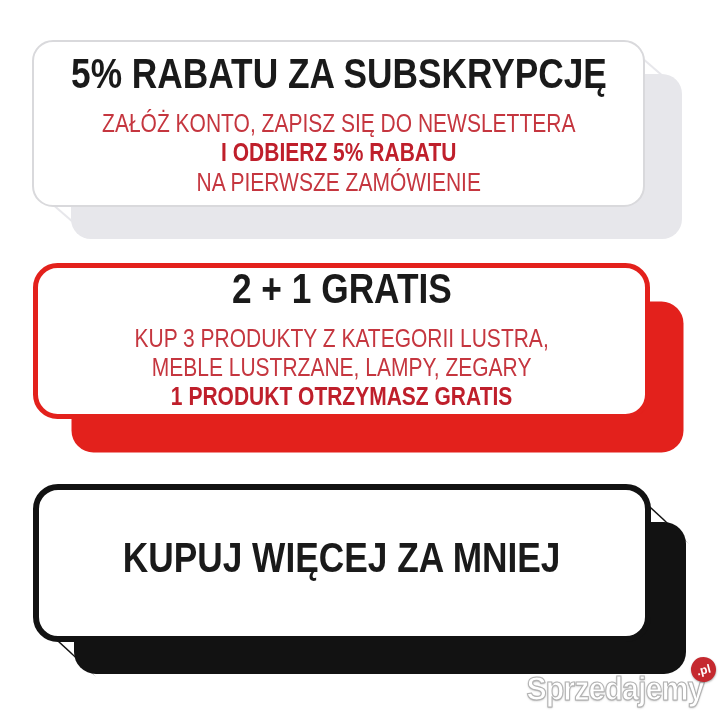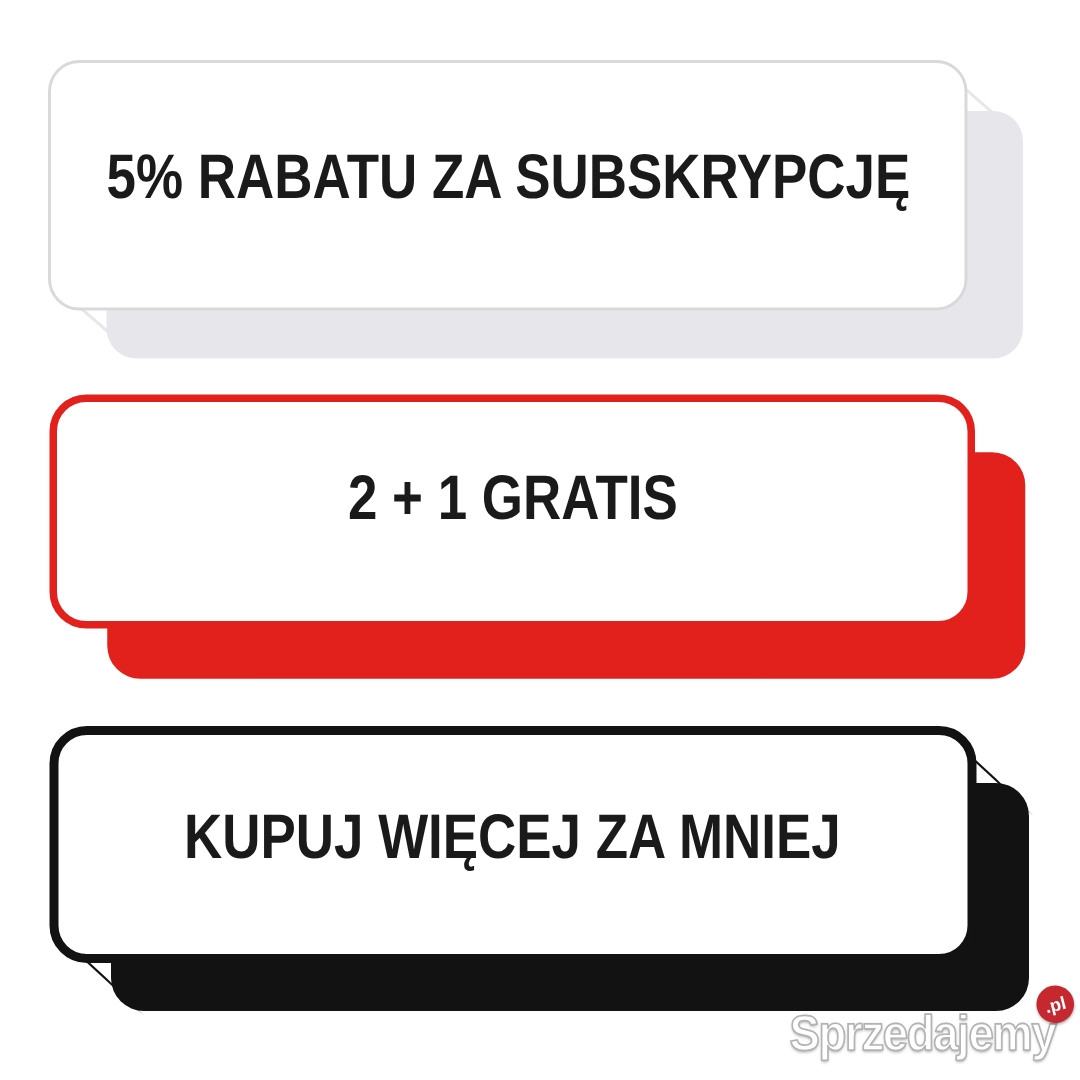--- a/index.html
+++ b/index.html
@@ -43,30 +43,40 @@
 <div class="canvas">
 
   <svg class="card-svg" style="left:30px;top:38px;" width="690" height="212" viewBox="0 0 690 212">
     <polygon points="594,3 614,23 652,56 632,36" fill="#e7e7eb"></polygon>
     <polygon points="3,148 23,168 61,201 41,181" fill="#e7e7eb"></polygon>
     <rect x="41" y="36" width="611" height="165" rx="20" fill="#e7e7eb"></rect>
     <rect x="3" y="3" width="611" height="165" rx="20" fill="#ffffff" stroke-width="2" stroke="#d9d9dc"></rect>
   </svg>
   <div class="card-text" style="left:35px;top:44px;width:607px;height:161px;">
     <div class="promo-title" style="color: rgb(26, 26, 26);">5% RABATU ZA SUBSKRYPCJĘ</div>
+    <div>
+        <div class="line"><span style="color: rgb(197, 54, 63);">ZAŁÓŻ KONTO, ZAPISZ SIĘ DO NEWSLETTERA</span></div>
+        <div class="line"><span style="color: rgb(191, 31, 43); font-weight: 700;">I ODBIERZ 5% RABATU</span></div>
+        <div class="line"><span style="color: rgb(197, 54, 63);">NA PIERWSZE ZAMÓWIENIE</span></div>
+      </div>
   </div>
 
   <svg class="card-svg" style="left:30px;top:260px;" width="690" height="200" viewBox="0 0 690 200">
     <polygon points="596,3 620,27 656,63 632,39" fill="#e3211c"></polygon>
     <polygon points="3,135 27,159 63,195 39,171" fill="#e3211c"></polygon>
     <rect x="41.5" y="41.5" width="612" height="151" rx="22" fill="#e3211c"></rect>
     <rect x="5.5" y="5.5" width="612" height="151" rx="22" fill="#ffffff" stroke-width="5" stroke="#e3211c"></rect>
   </svg>
   <div class="card-text" style="left:38px;top:266px;width:607px;height:146px;text-align:center;">
     <div class="promo-title" style="color: rgb(26, 26, 26);">2 + 1 GRATIS</div>
+    <div>
+        <div class="line"><span style="color: rgb(197, 54, 63);">KUP 3 PRODUKTY Z KATEGORII LUSTRA,</span></div>
+        <div class="line"><span style="color: rgb(197, 54, 63);">MEBLE LUSTRZANE, LAMPY, ZEGARY</span></div>
+        <div class="line"><span style="color: rgb(191, 31, 43); font-weight: 700;">1 PRODUKT OTRZYMASZ GRATIS</span></div>
+      </div>
   </div>
 
   <svg class="card-svg" style="left:30px;top:481px;" width="690" height="239" viewBox="0 0 690 239">
     <polygon points="596,3 621,28 659,63 634,38" fill="#121212"></polygon>
     <polygon points="3,136 28,161 66,196 41,171" fill="#121212"></polygon>
     <rect x="44" y="41" width="612" height="152" rx="22" fill="#121212"></rect>
     <rect x="6" y="6" width="612" height="152" rx="22" fill="#ffffff" stroke-width="6" stroke="#121212"></rect>
   </svg>
   <div class="card-text" style="left:39px;top:490px;width:606px;height:150px;gap:32px;">
     <div class="promo-title" style="color: rgb(26, 26, 26);">KUPUJ WIĘCEJ ZA MNIEJ</div>

